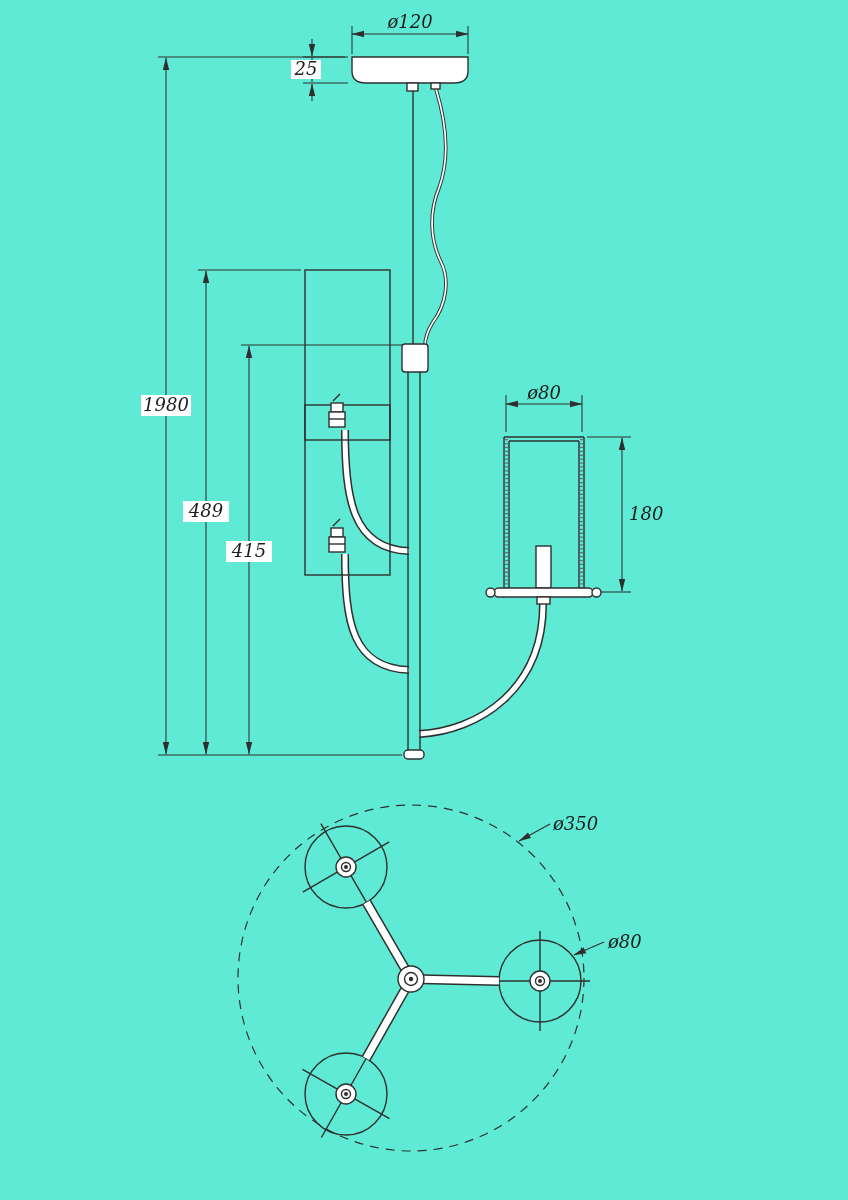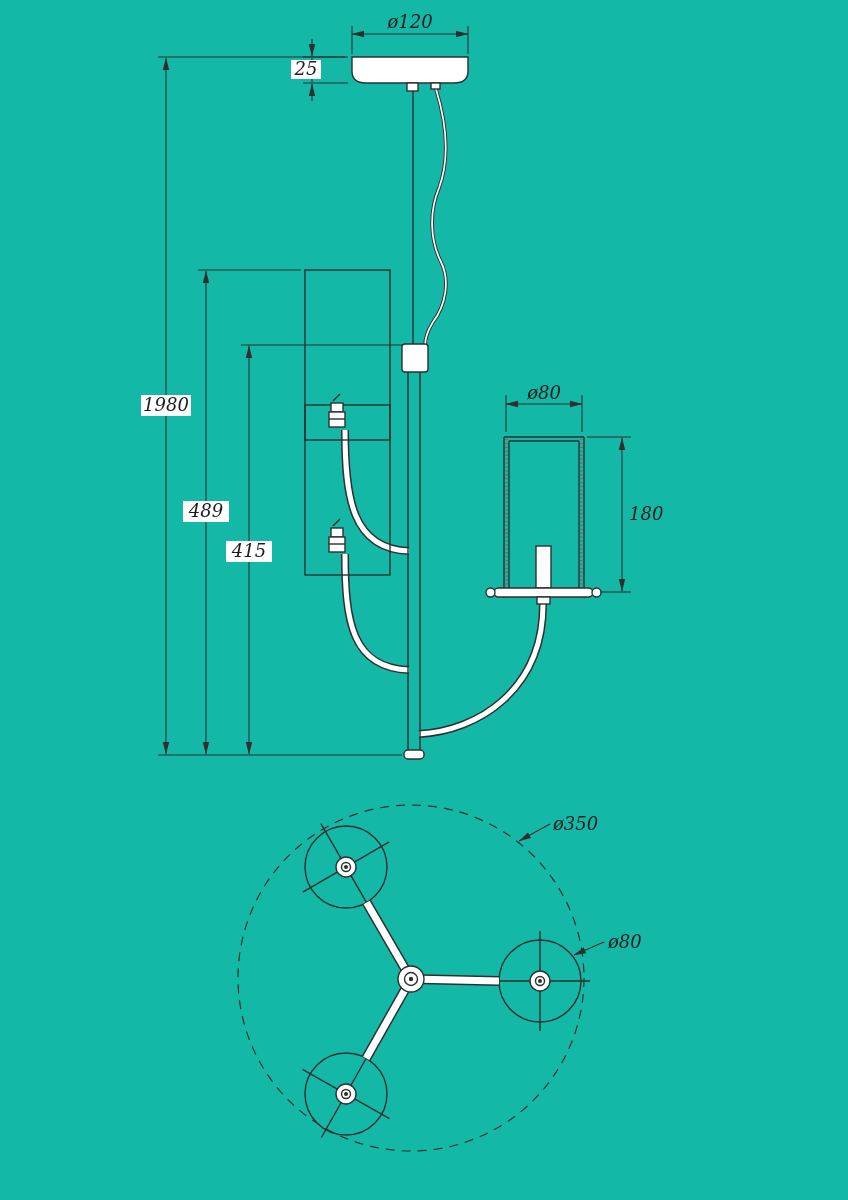--- a/index.html
+++ b/index.html
@@ -1,16 +1,16 @@
 <!DOCTYPE html>
 <html><head>
 <meta charset="utf-8">
 <style>
   html,body{margin:0;padding:0;background:#ffffff;}
-  .stage{width:848px;height:1200px;position:relative;background:#14b8a6;overflow:hidden;}
+  .stage{width:848px;height:1200px;position:relative;background:#5eead4;overflow:hidden;}
   svg{display:block;}
   .dim-text{font-family:"DejaVu Serif",serif;font-style:italic;font-size:18px;fill:#1d1d1d;}
   .ln{stroke:#2f2f2f;stroke-width:1.4;fill:none;}
   .dimln{stroke:#2f2f2f;stroke-width:1.05;fill:none;}
   .whitefill{fill:#ffffff;stroke:#2f2f2f;stroke-width:1.4;}
   .tube-o{stroke:#2f2f2f;fill:none;}
   .tube-i{stroke:#ffffff;fill:none;}
   .stipple{stroke:#6f6f6f;stroke-width:3;fill:none;stroke-dasharray:1.3 2.6;}
   .dashed{stroke:#2f2f2f;stroke-width:1.2;fill:none;stroke-dasharray:9 7;}
   .maskbg{fill:#ffffff;stroke:none;}

